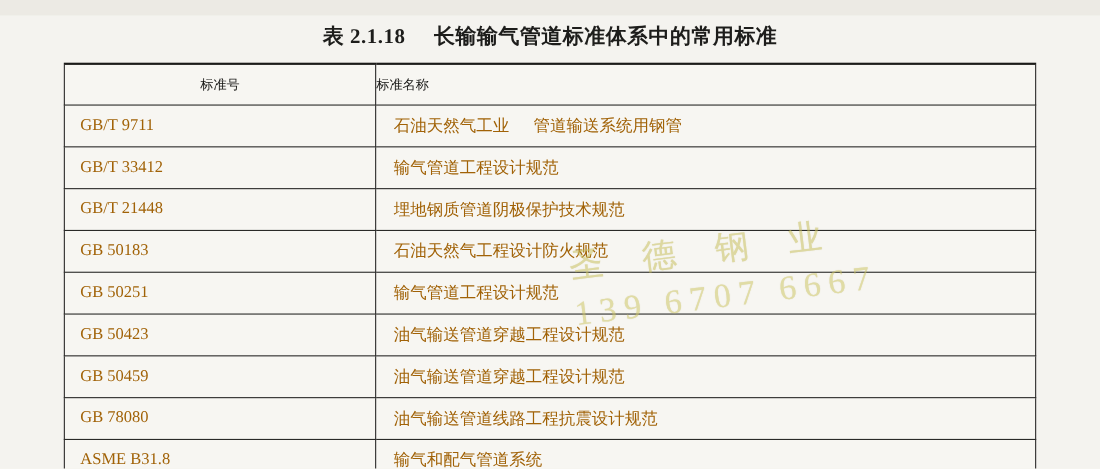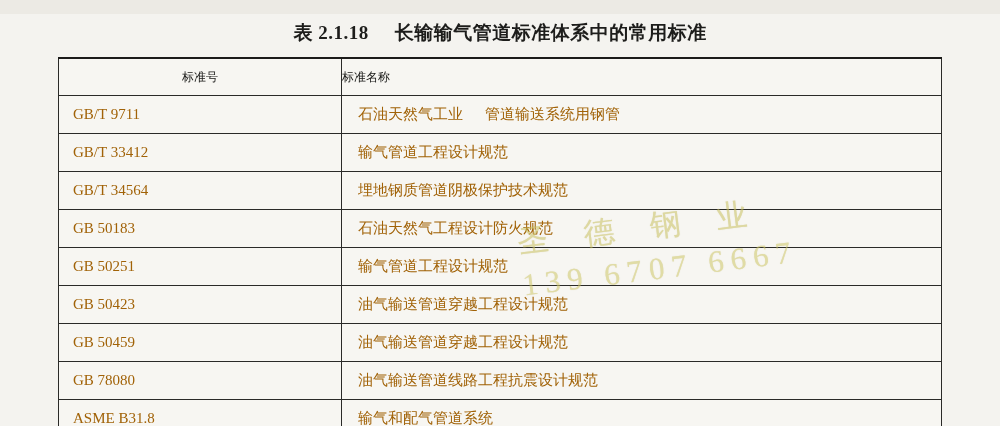--- a/index.html
+++ b/index.html
@@ -134,21 +134,21 @@
     <tbody>
       <tr>
         <td class="col-code">GB/T 9711</td>
         <td class="col-name"><span>石油天然气工业</span><span class="name-gap"></span><span>管道输送系统用钢管</span></td>
       </tr>
       <tr>
         <td class="col-code">GB/T 33412</td>
         <td class="col-name">输气管道工程设计规范</td>
       </tr>
       <tr>
-        <td class="col-code">GB/T 34564</td>
+        <td class="col-code">GB/T 21448</td>
         <td class="col-name">埋地钢质管道阴极保护技术规范</td>
       </tr>
       <tr>
         <td class="col-code">GB 50183</td>
         <td class="col-name">石油天然气工程设计防火规范</td>
       </tr>
       <tr>
         <td class="col-code">GB 50251</td>
         <td class="col-name">输气管道工程设计规范</td>
       </tr>

